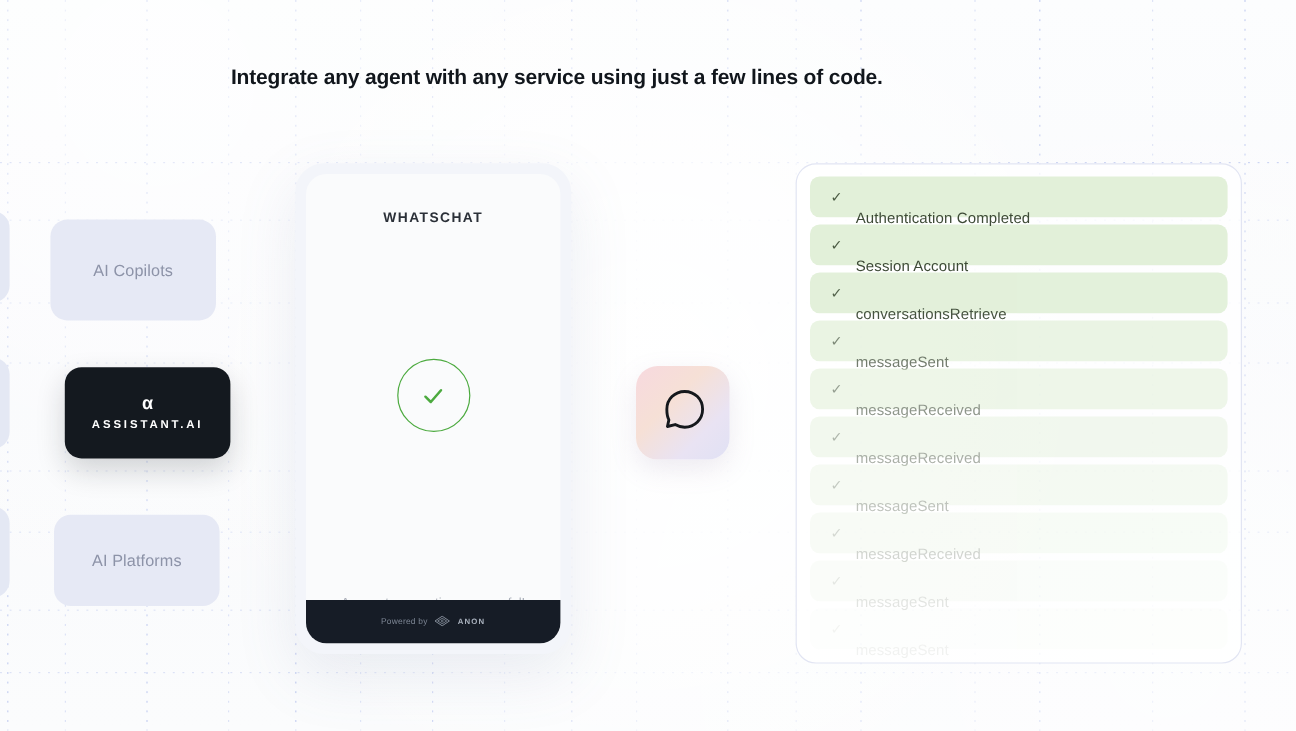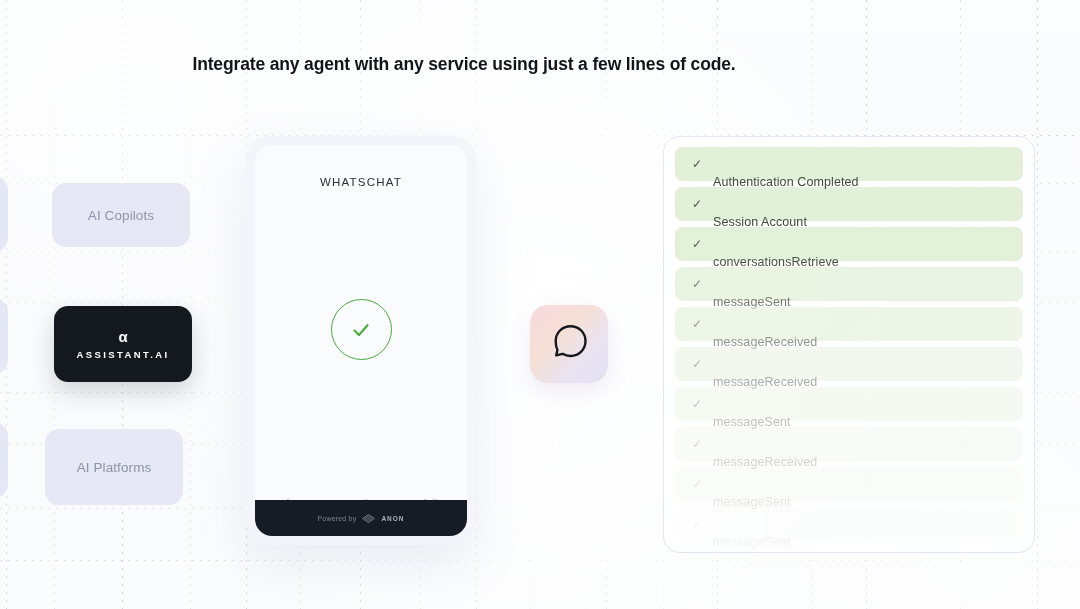--- a/index.html
+++ b/index.html
@@ -56,21 +56,21 @@
   .side-card {
     position:absolute;
     border-radius:14px;
     background:#e6e9f5;
     display:flex; align-items:center; justify-content:center;
     color:#8d93a8;
     font-size:13.5px;
     letter-spacing:.1px;
     z-index:5;
   }
-  #card-copilots  { left:52px;  top:183px; width:138px; height:64px; }
+  #card-copilots  { left:42px;  top:183px; width:138px; height:84px; }
   #card-platforms { left:45px;  top:429px; width:138px; height:76px; }
 
   
   .edge-card {
     position:absolute; left:-24px; width:32px; border-radius:14px;
     background:#e4e8f4; z-index:4;
   }
   #edge-1 { top:176px; height:76px; }
   #edge-2 { top:298px; height:76px; }
   #edge-3 { top:422px; height:76px; }
@@ -106,21 +106,21 @@
   #phone-screen {
     position:absolute; left:9px; top:9px;
     width:212px; height:391px;
     border-radius:17px;
     background:#fafbfc;
     overflow:hidden;
     display:flex; flex-direction:column;
   }
   #phone-title {
     margin-top:31px; text-align:center;
-    font-size:11.5px; font-weight:normal; letter-spacing:1.2px;
+    font-size:11.5px; font-weight:bold; letter-spacing:1.2px;
     color:#2b3038;
   }
   #check-wrap {
     flex:1; display:flex; align-items:center; justify-content:center;
     margin-top:-26px;
   }
   #check-circle {
     width:61px; height:61px; border-radius:50%;
     border:1.6px solid #4caa3f;
     display:flex; align-items:center; justify-content:center;

